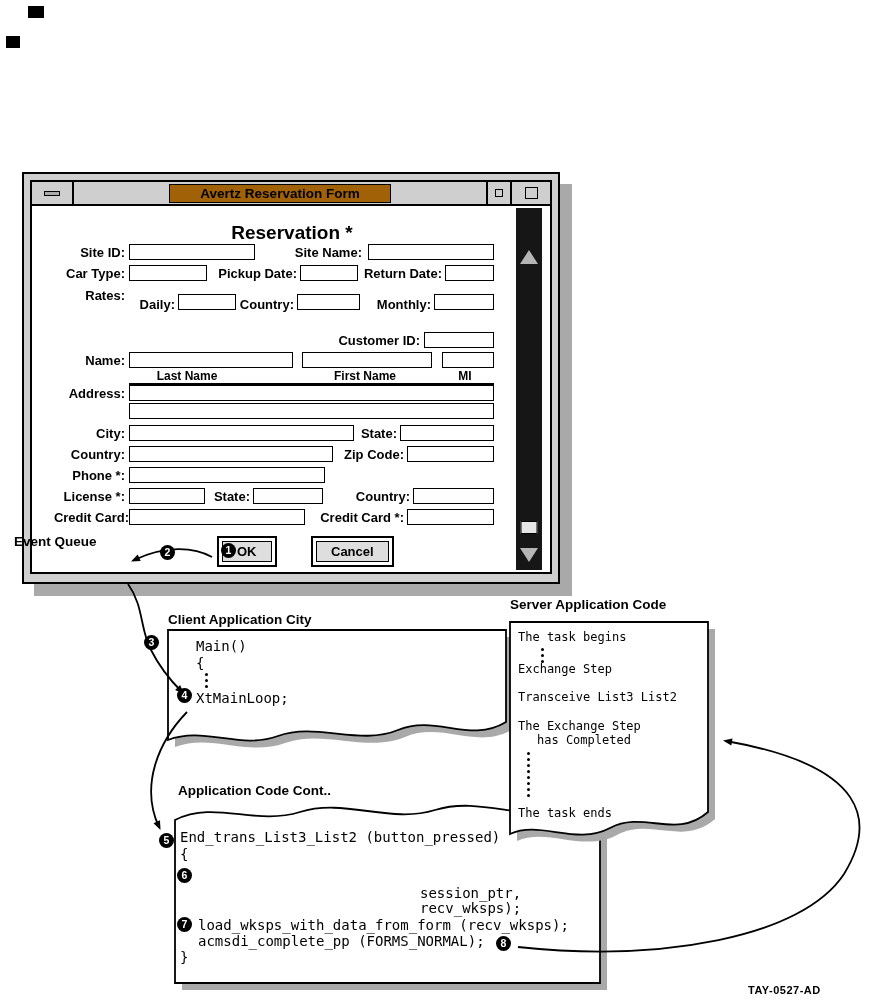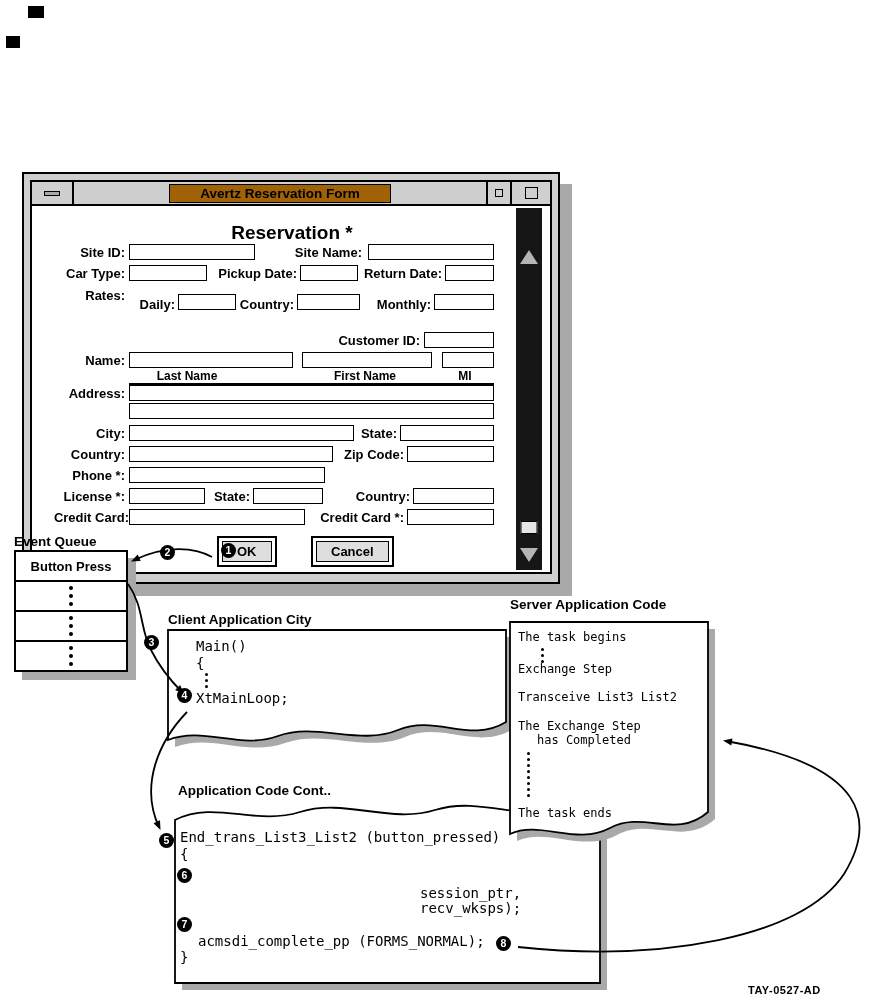--- a/index.html
+++ b/index.html
@@ -158,44 +158,20 @@
 
       <div class="sbar">
         <div class="tri up"></div>
         <div class="thumb"></div>
         <div class="tri dn"></div>
       </div>
     </div>
   </div>
 
   <div class="eq-label">Event Queue</div>
-  <div class="eq-box">
-    <div class="eq-row first">Button Press</div>
-    <div class="eq-row">
-      <span class="vd big">
-          <i></i>
-          <i></i>
-          <i></i>
-        </span>
-    </div>
-    <div class="eq-row">
-      <span class="vd big">
-          <i></i>
-          <i></i>
-          <i></i>
-        </span>
-    </div>
-    <div class="eq-row">
-      <span class="vd big">
-          <i></i>
-          <i></i>
-          <i></i>
-        </span>
-    </div>
-  </div>
 
   <svg class="overlay" width="890" height="1006" viewBox="0 0 890 1006">
     <defs>
       <path id="clientbox" d="M168 630 L506 630 L506 722 C470 744 436 714 398 730 C360 746 316 722 278 736 C240 750 204 726 168 740 Z"></path>
       <path id="contbox" d="M175 820 C215 800 255 826 300 812 C345 798 390 824 435 810 C480 796 525 822 565 810 C577 806 590 804 600 808 L600 983 L175 983 Z"></path>
       <path id="serverbox" d="M510 622 L708 622 L708 812 C676 840 644 810 610 828 C576 846 540 820 510 834 Z"></path>
     </defs>
 
     <use href="#clientbox" x="7" y="7" fill="#a9a9a9"></use>
     <use href="#clientbox" fill="#ffffff" stroke="#000000" stroke-width="1.8"></use>
@@ -252,20 +228,21 @@
       <i></i>
       <i></i>
     </span>
   <div class="cs" style="left:518px;top:806px">The task ends</div>
 
   <div class="seclbl" style="left:178px;top:783px">Application Code Cont..</div>
   <div class="cl" style="left:180px;top:829px">End_trans_List3_List2 (button_pressed)</div>
   <div class="cl" style="left:180px;top:846px">{</div>
   <div class="cl" style="left:420px;top:885px">session_ptr,</div>
   <div class="cl" style="left:420px;top:900px">recv_wksps);</div>
+  <div class="cl" style="left:198px;top:917px">load_wksps_with_data_from_form (recv_wksps);</div>
   <div class="cl" style="left:198px;top:933px">acmsdi_complete_pp (FORMS_NORMAL);</div>
   <div class="cl" style="left:180px;top:949px">}</div>
 
   <div class="step" style="left:221px;top:543px">1</div>
   <div class="step" style="left:160px;top:545px">2</div>
   <div class="step" style="left:144px;top:635px">3</div>
   <div class="step" style="left:177px;top:688px">4</div>
   <div class="step" style="left:159px;top:833px">5</div>
   <div class="step" style="left:177px;top:868px">6</div>
   <div class="step" style="left:177px;top:917px">7</div>

